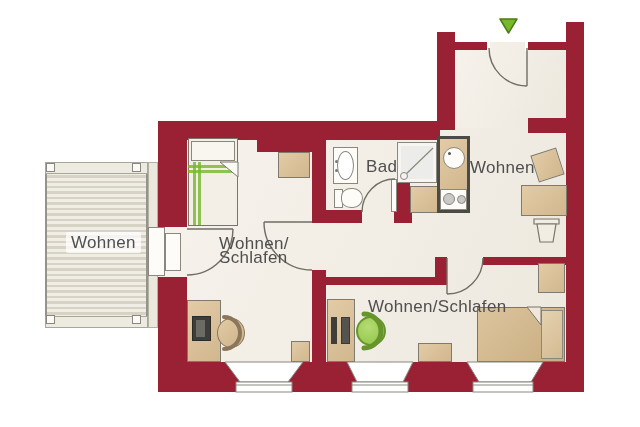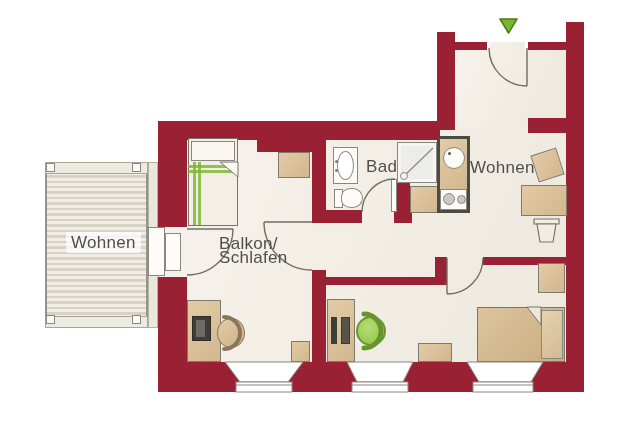--- a/index.html
+++ b/index.html
@@ -151,19 +151,20 @@
     <polygon points="541,307 527,307 541,325" fill="#efe8da" stroke="#77756c" stroke-width="1"></polygon>
 
     <path d="M224,317 A16,16 0 0 1 224,349" stroke="#8a765a" stroke-width="4" fill="none" stroke-linecap="round"></path>
     <path d="M364,314 A17,17 0 0 1 364,348" stroke="#67952c" stroke-width="5" fill="none" stroke-linecap="round"></path>
 
     <polygon points="500,19 517,19 508.5,33" fill="var(--color-green,#76b82a)" stroke="#4c7a1c" stroke-width="1.5" stroke-linejoin="round"></polygon>
   </svg>
 
   <div class="label" style="left:66px;top:236px;width:60px;text-align:center;"><span class="balkonbg">Wohnen</span></div>
   <div class="label" style="left:219px;top:237px;">
-    <div>Balkon/</div>
+    <div>Wohnen/</div>
     <div>Schlafen</div>
   </div>
   <div class="label" style="left:366px;top:160px;">Bad</div>
   <div class="label" style="left:470px;top:161px;">Wohnen</div>
+  <div class="label" style="left:368px;top:300px;">Wohnen/Schlafen</div>
 
 </div>
 
 </body></html>

